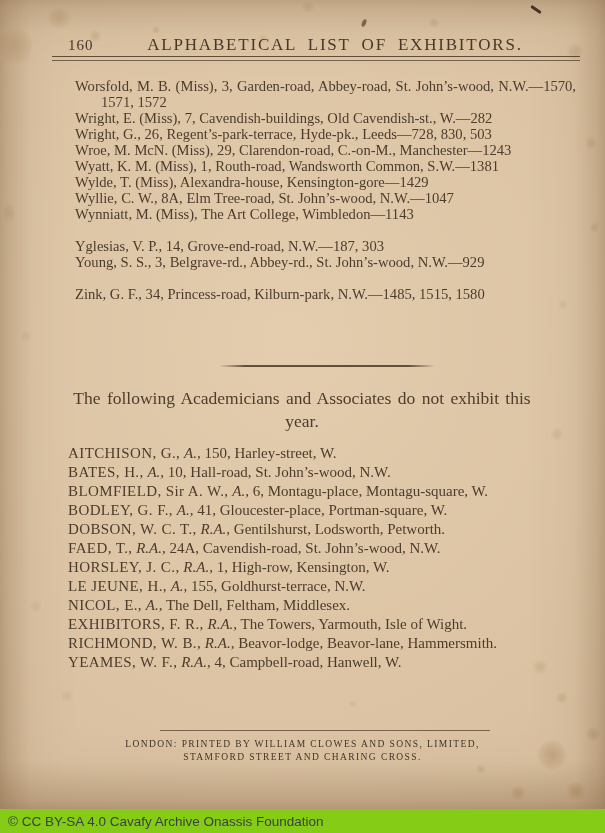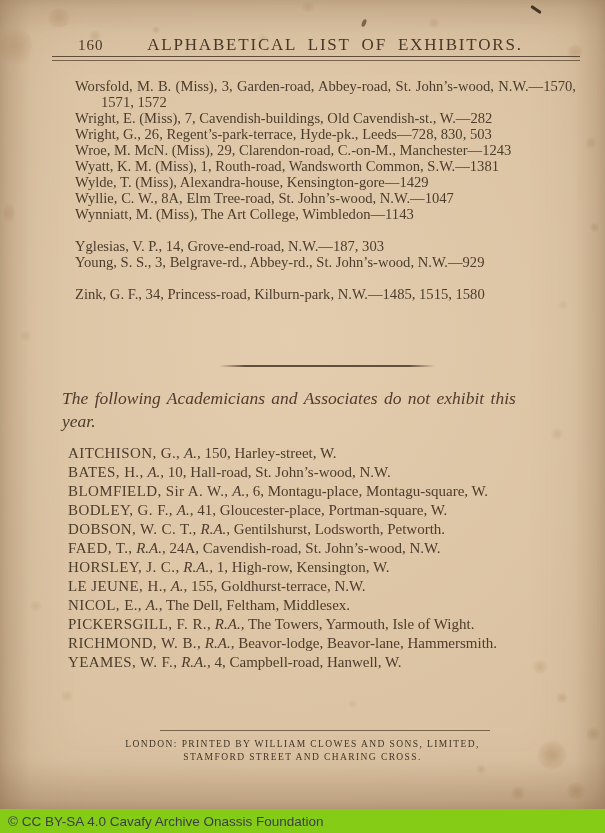--- a/index.html
+++ b/index.html
@@ -25,21 +25,21 @@
   }
   .page::after {
     content: "";
     position: absolute; inset: 0;
     box-shadow: inset 0 0 70px rgba(108,74,38,0.28), inset 0 0 10px rgba(108,74,38,0.12);
     pointer-events: none;
   }
   
   .folio {
     position: absolute;
-    top: 37px; left: 78px;
+    top: 37px; left: 68px;
     font-size: 15px;
     letter-spacing: 1px;
     color: #483828;
   }
   .running-title {
     position: absolute;
     top: 35px; left: 105px; right: 40px;
     text-align: center;
     font-size: 17px;
     letter-spacing: 1.8px;
@@ -72,22 +72,21 @@
     position: absolute;
     top: 365px; left: 219px;
     width: 216px; height: 2px;
     background: linear-gradient(to right, rgba(74,58,40,0), rgba(74,58,40,0.85) 12%, rgba(74,58,40,0.85) 88%, rgba(74,58,40,0));
     border-radius: 1px;
   }
   .notice {
     position: absolute;
     top: 387px; left: 62px;
     width: 480px;
-    text-align: left;
-    font-style: italic;
+    text-align: center;
     font-size: 17.5px;
     line-height: 23px;
     word-spacing: 2px;
     color: #4e3d2c;
   }
   
   .academicians {
     position: absolute;
     top: 444px; left: 62px;
     width: 516px;
@@ -220,21 +219,21 @@
 
     <p class="acad"><span class="acad-name">AITCHISON, G.,</span> <span class="acad-degree">A.,</span> <span class="acad-addr">150, Harley-street, W.</span></p>
         <p class="acad"><span class="acad-name">BATES, H.,</span> <span class="acad-degree">A.,</span> <span class="acad-addr">10, Hall-road, St. John’s-wood, N.W.</span></p>
         <p class="acad"><span class="acad-name">BLOMFIELD, Sir A. W.,</span> <span class="acad-degree">A.,</span> <span class="acad-addr">6, Montagu-place, Montagu-square, W.</span></p>
         <p class="acad"><span class="acad-name">BODLEY, G. F.,</span> <span class="acad-degree">A.,</span> <span class="acad-addr">41, Gloucester-place, Portman-square, W.</span></p>
         <p class="acad"><span class="acad-name">DOBSON, W. C. T.,</span> <span class="acad-degree">R.A.,</span> <span class="acad-addr">Gentilshurst, Lodsworth, Petworth.</span></p>
         <p class="acad"><span class="acad-name">FAED, T.,</span> <span class="acad-degree">R.A.,</span> <span class="acad-addr">24A, Cavendish-road, St. John’s-wood, N.W.</span></p>
         <p class="acad"><span class="acad-name">HORSLEY, J. C.,</span> <span class="acad-degree">R.A.,</span> <span class="acad-addr">1, High-row, Kensington, W.</span></p>
         <p class="acad"><span class="acad-name">LE JEUNE, H.,</span> <span class="acad-degree">A.,</span> <span class="acad-addr">155, Goldhurst-terrace, N.W.</span></p>
         <p class="acad"><span class="acad-name">NICOL, E.,</span> <span class="acad-degree">A.,</span> <span class="acad-addr">The Dell, Feltham, Middlesex.</span></p>
-        <p class="acad"><span class="acad-name">PICKERSGILL, F. R.,</span> <span class="acad-degree">R.A.,</span> <span class="acad-addr">The Towers, Yarmouth, Isle of Wight.</span></p>
+        <p class="acad"><span class="acad-name">EXHIBITORS, F. R.,</span> <span class="acad-degree">R.A.,</span> <span class="acad-addr">The Towers, Yarmouth, Isle of Wight.</span></p>
         <p class="acad"><span class="acad-name">RICHMOND, W. B.,</span> <span class="acad-degree">R.A.,</span> <span class="acad-addr">Beavor-lodge, Beavor-lane, Hammersmith.</span></p>
         <p class="acad"><span class="acad-name">YEAMES, W. F.,</span> <span class="acad-degree">R.A.,</span> <span class="acad-addr">4, Campbell-road, Hanwell, W.</span></p>
       </div>
 
     <div class="imprint-rule"></div>
     <div class="imprint">
       <div>LONDON: PRINTED BY WILLIAM CLOWES AND SONS, LIMITED,</div>
       <div>STAMFORD STREET AND CHARING CROSS.</div>
     </div>
   </div>

